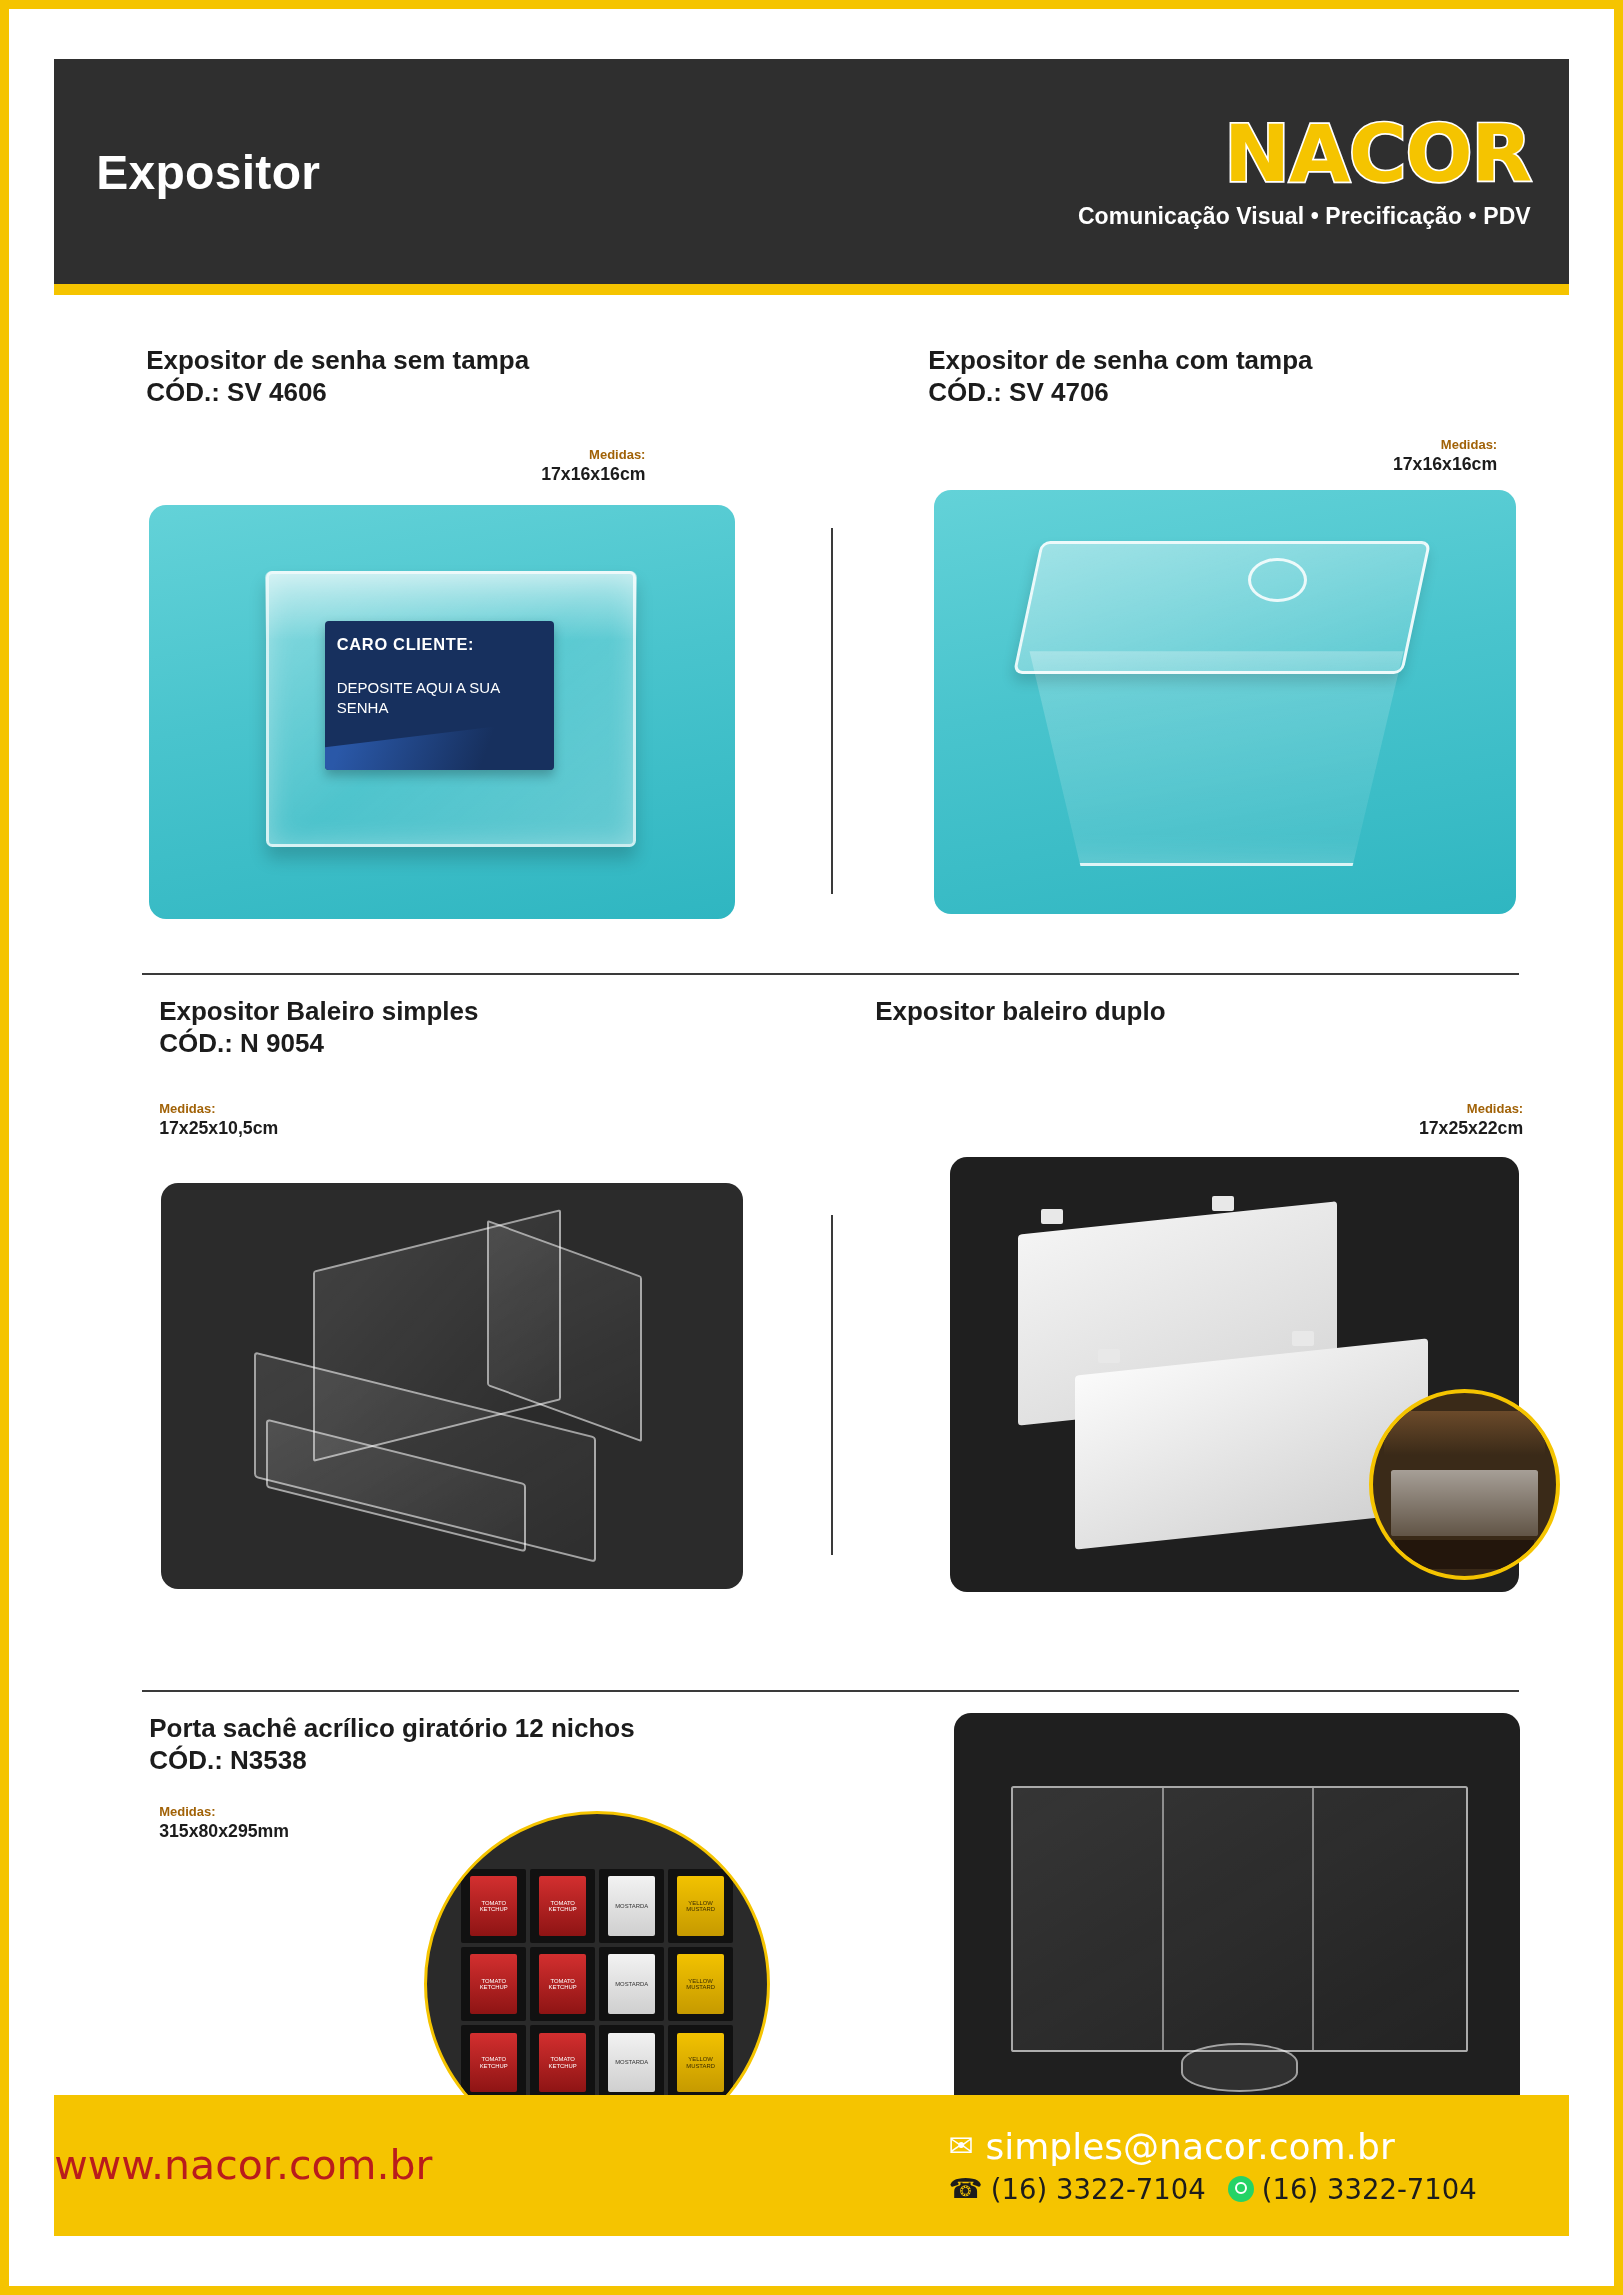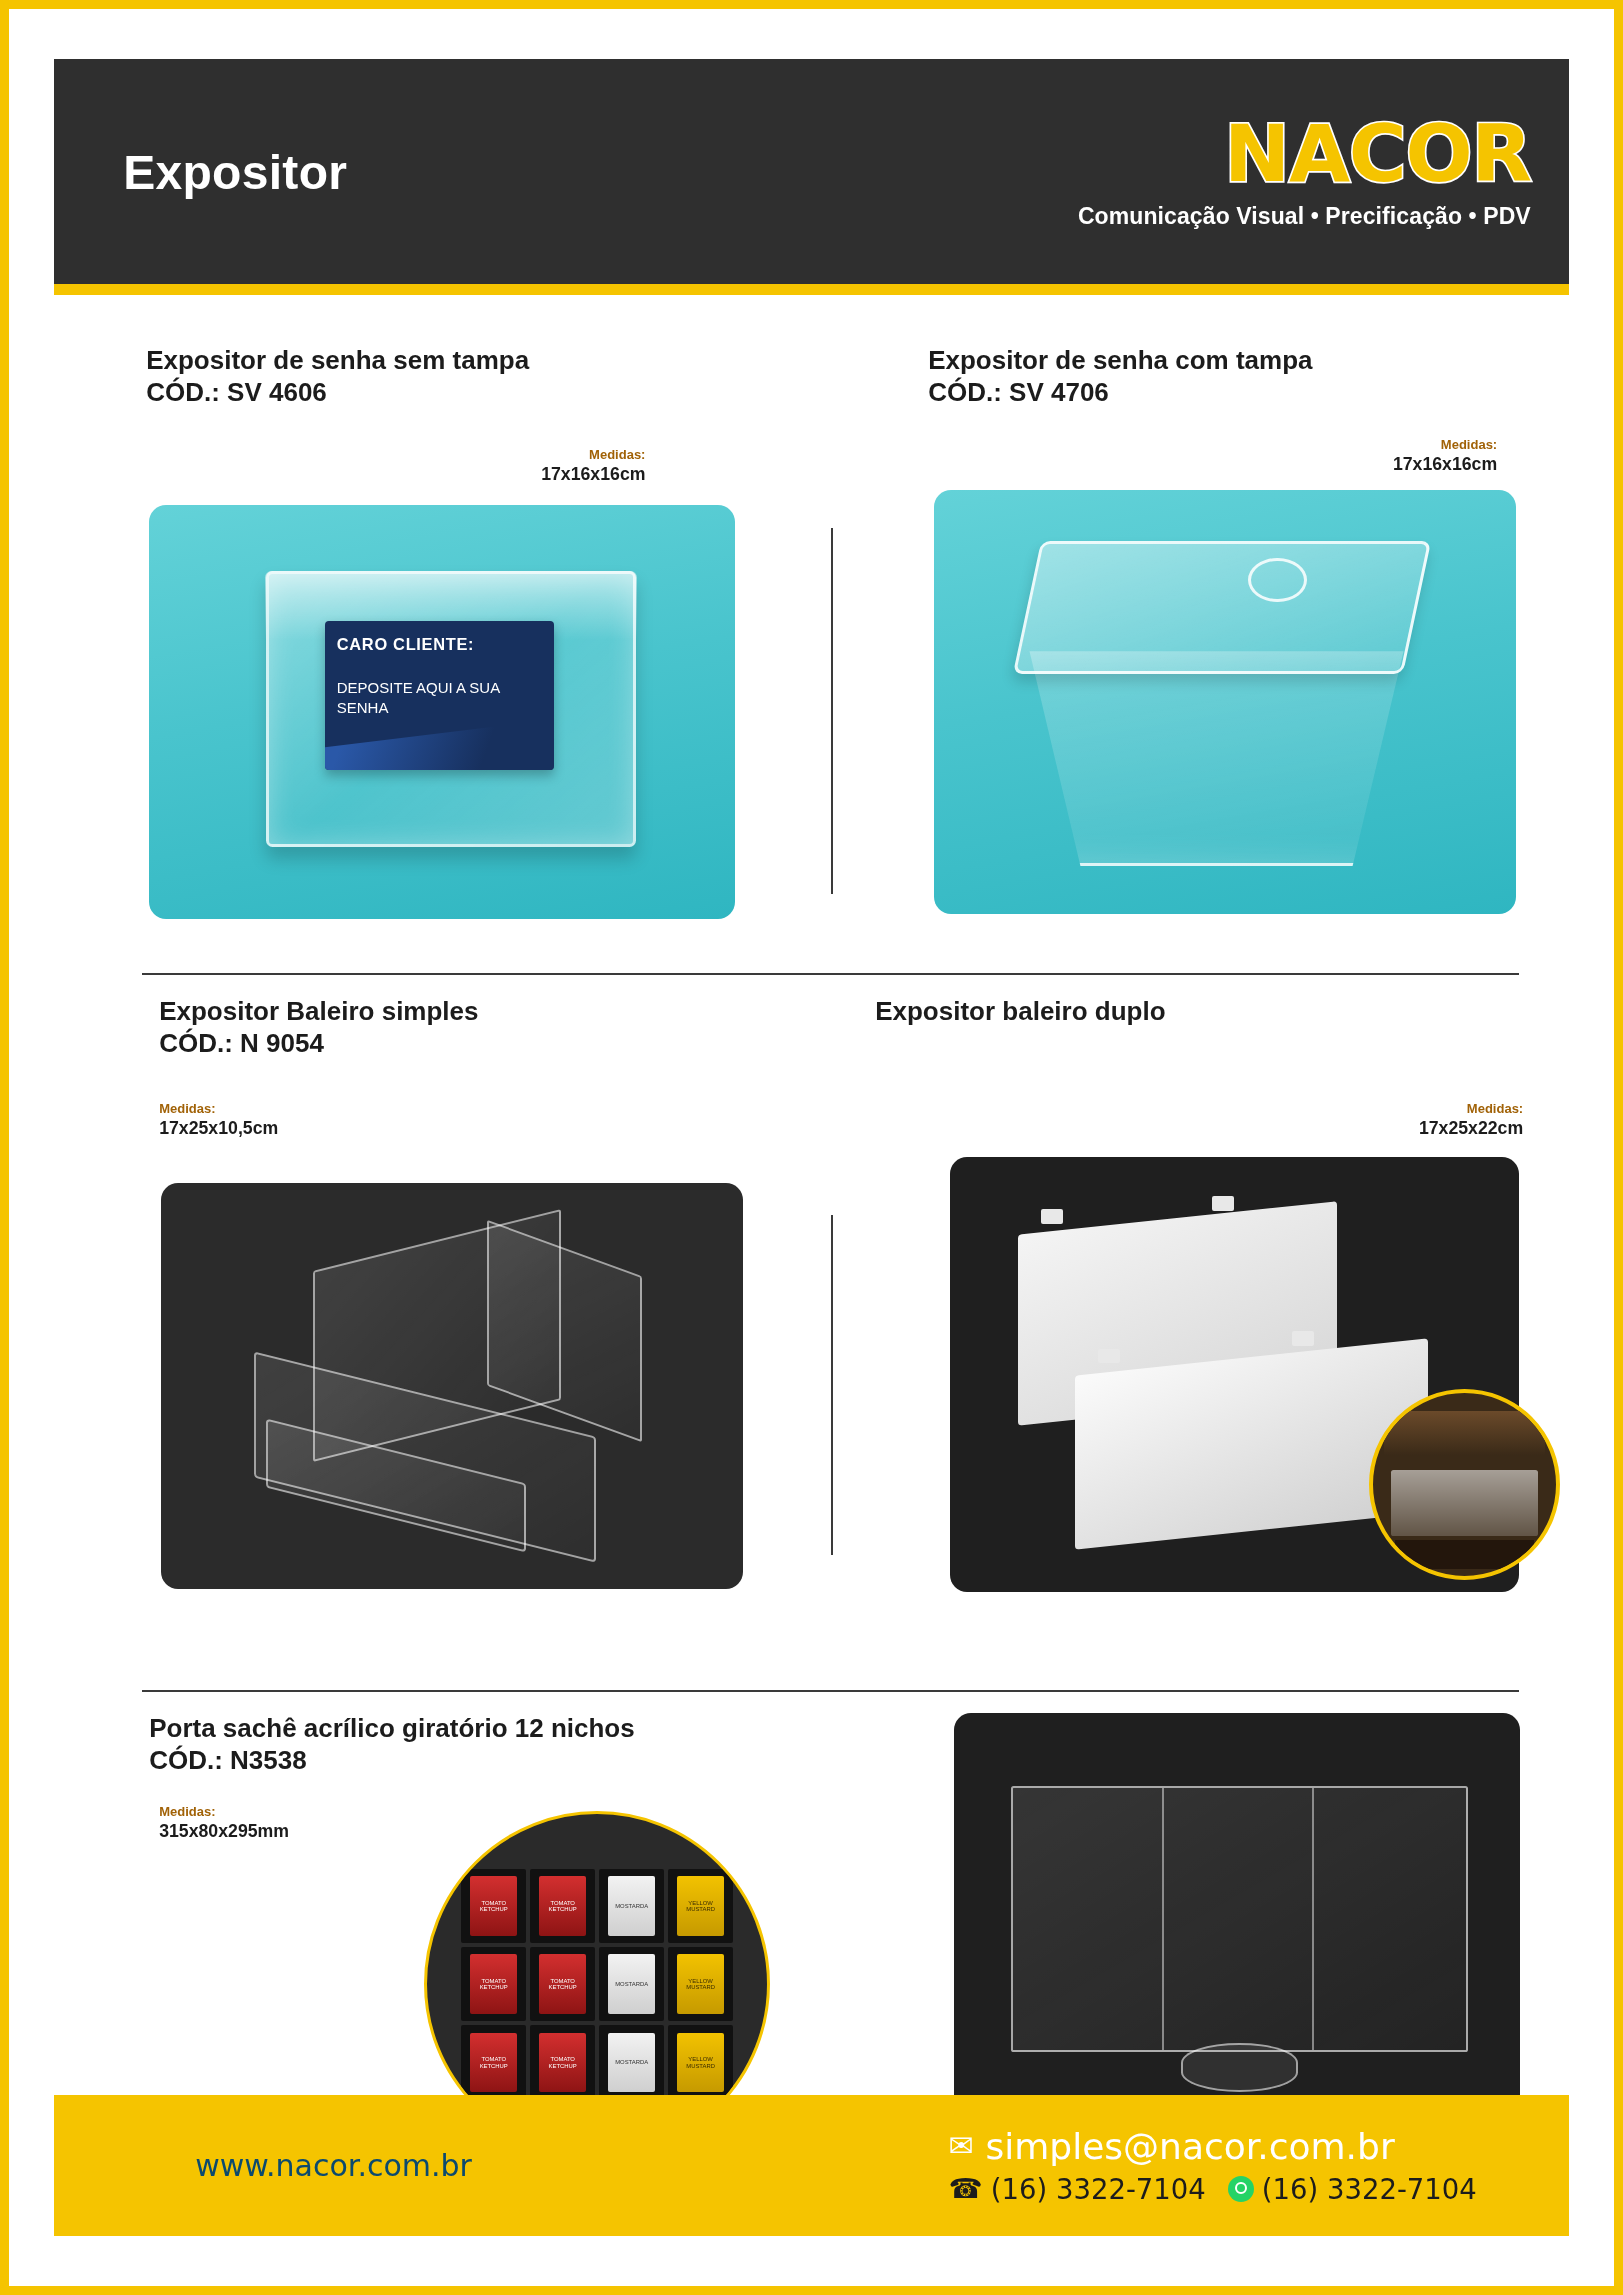--- a/index.html
+++ b/index.html
@@ -36,21 +36,21 @@
     height: 226px;
     background: #2f2f2f;
     display: flex;
     align-items: center;
     justify-content: space-between;
   }
   .header-title {
     color: #ffffff;
     font-size: 48px;
     font-weight: bold;
-    padding-left: 69px;
+    padding-left: 42px;
     letter-spacing: 0.3px;
   }
   .logo-block {
     padding-right: 38px;
     text-align: right;
   }
   .logo-word {
     font-size: 79px;
     font-weight: bold;
     color: #f5c400;
@@ -317,24 +317,23 @@
     position: absolute;
     left: 36px;
     right: 36px;
     bottom: 41px;
     height: 141px;
     background: #f5c400;
     display: flex;
     align-items: center;
   }
   .footer-site {
-    color: #0c4a6e;
-    font-size: 30px;
+    color: #b91c1c;
+    font-size: 41px;
     font-weight: normal;
-    padding-left: 141px;
     flex: 1;
     font-family: "DejaVu Sans", sans-serif;
   }
   .footer-right {
     padding-right: 92px;
     text-align: left;
   }
   .footer-mail {
     font-size: 36px;
     color: #ffffff;

